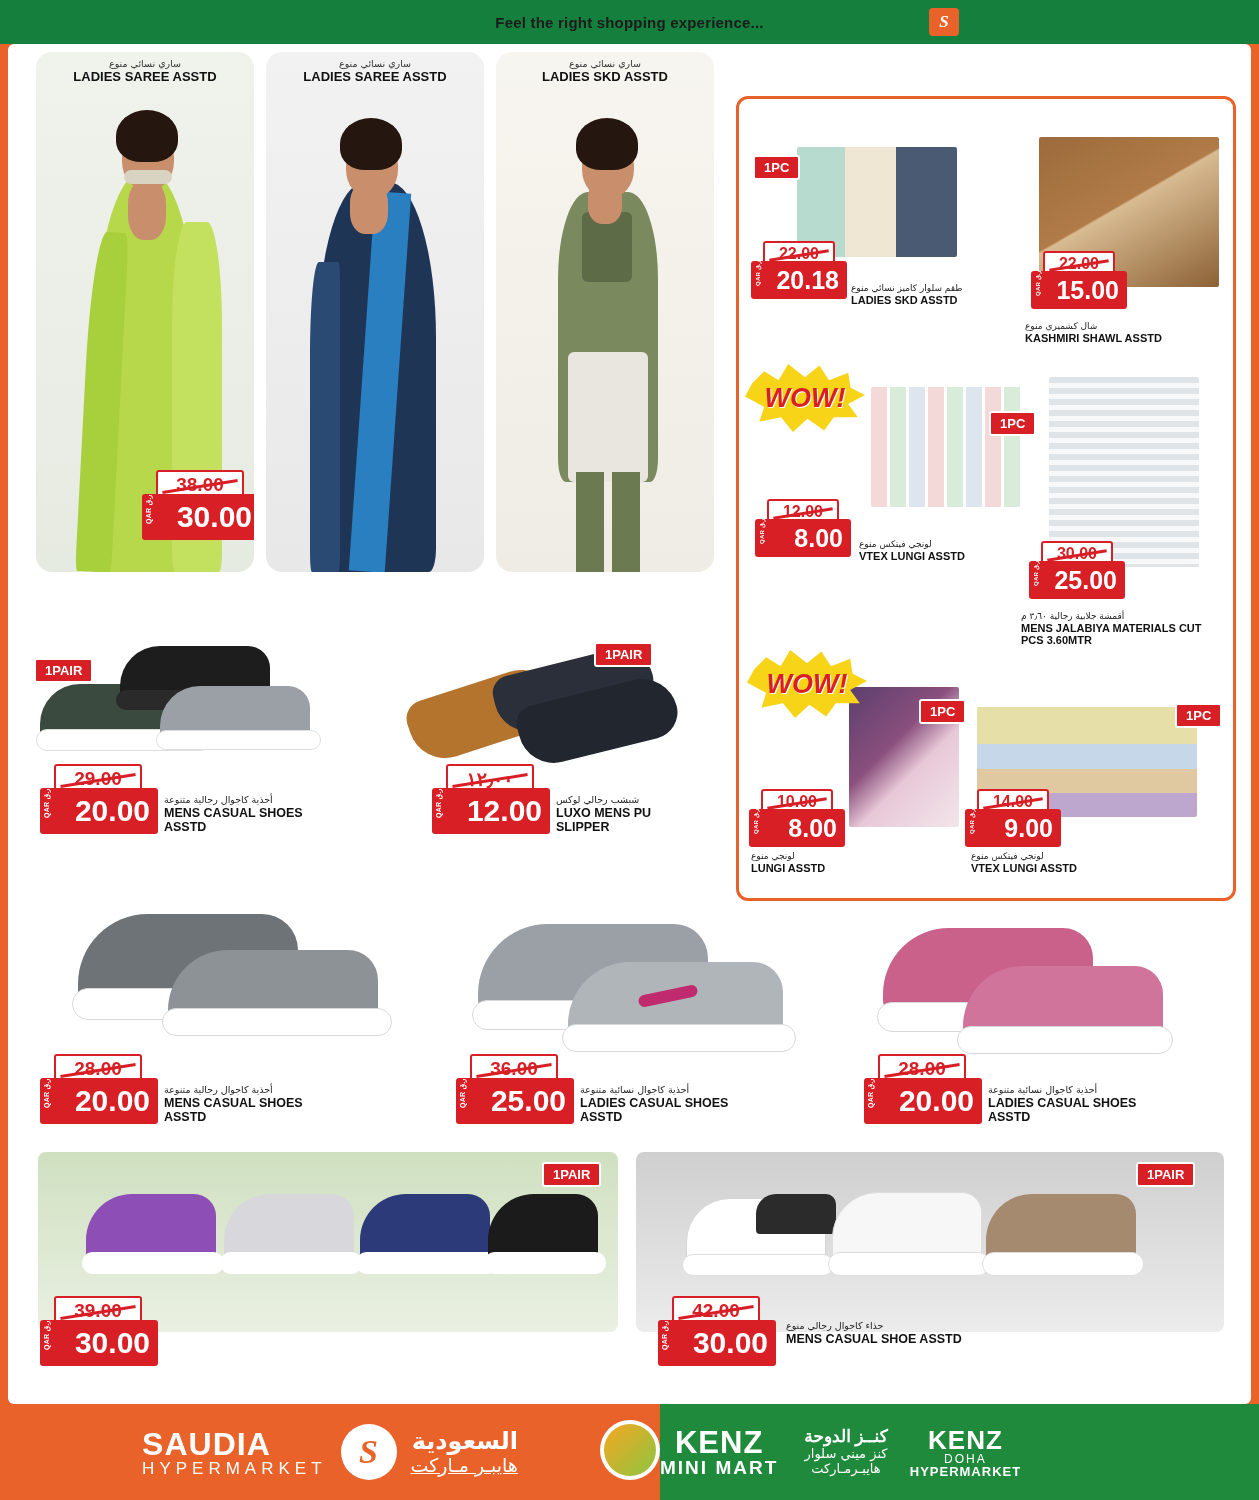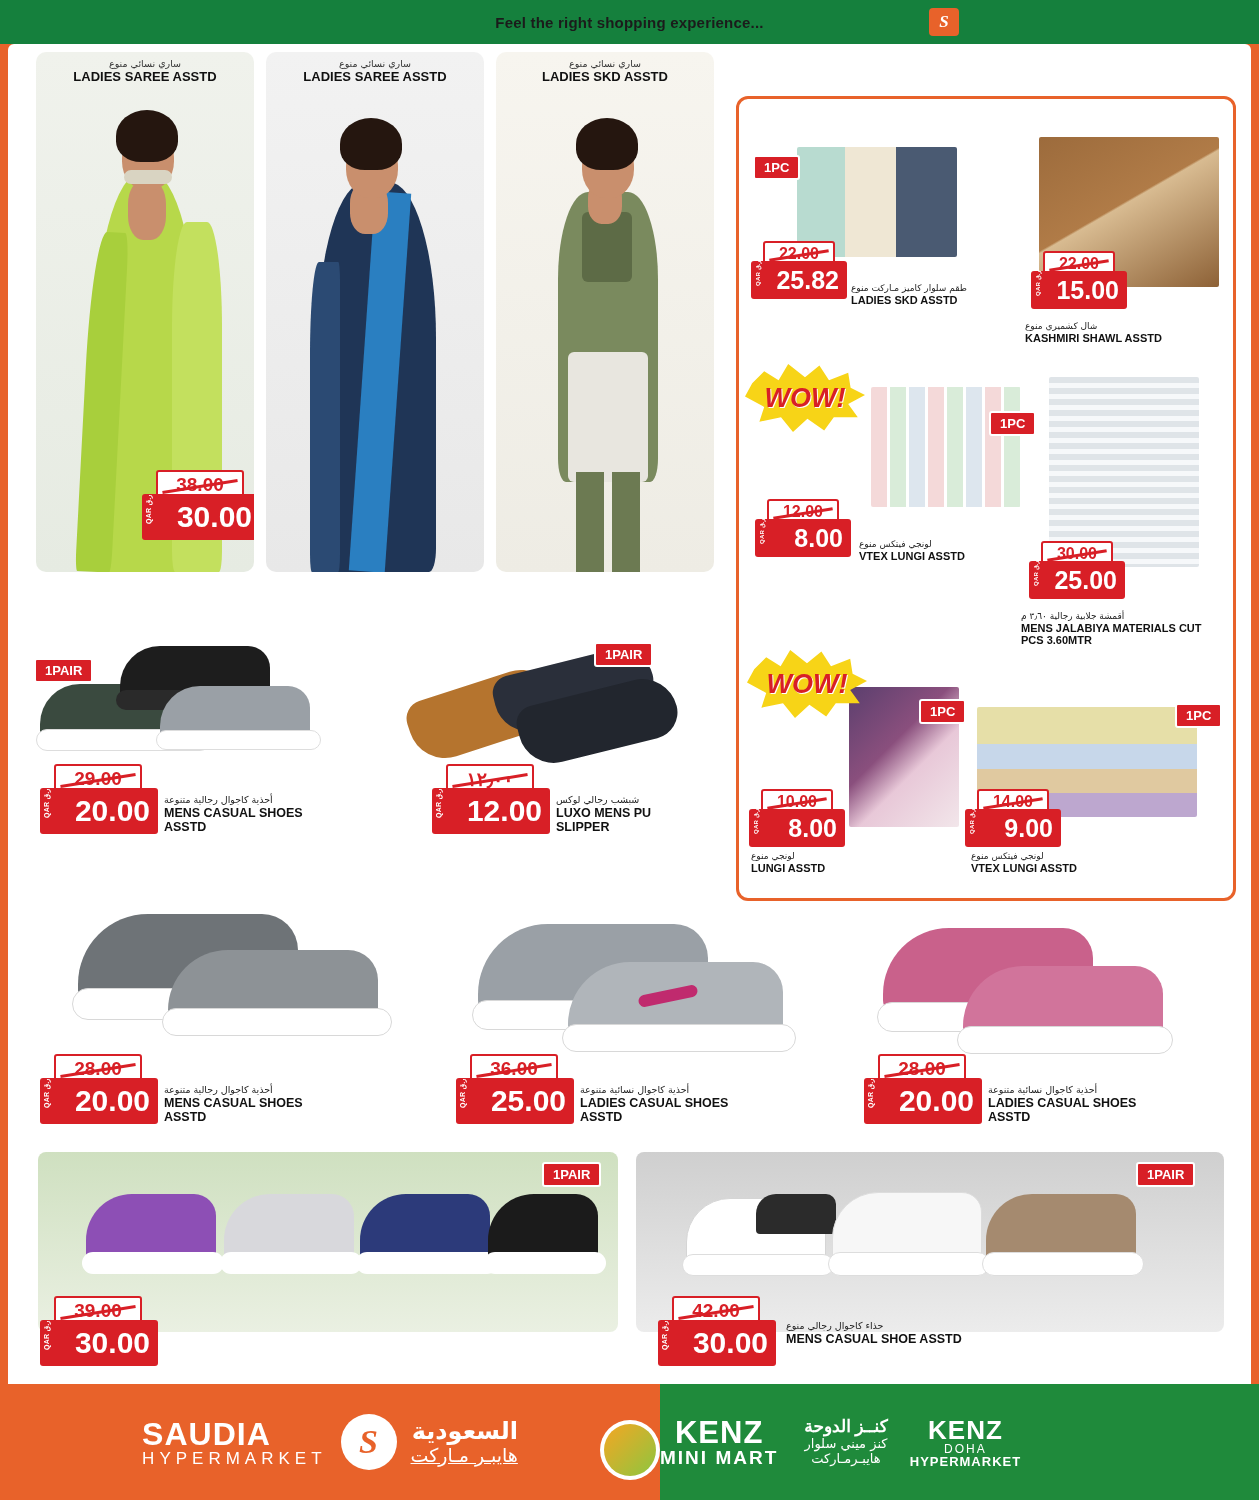--- a/index.html
+++ b/index.html
@@ -106,21 +106,21 @@
   }
   .lbl .en {
     font-size:12.5px; font-weight:bold; color:#111; line-height:1.12;
     text-transform:uppercase;
   }
   .lbl.sm .en { font-size:11px; }
   .lbl.sm .ar { font-size:9px; }
 
   
   .card {
-    position:absolute; border-radius:10px; overflow:hidden;
+    position:absolute; border-radius:16px; overflow:hidden;
     background:#f4f4ef;
   }
   .card .ttl {
     position:absolute; top:6px; left:0; width:100%; text-align:center; z-index:5;
   }
   .card .ttl .ar { font-size:9.5px; color:#333; font-family:"DejaVu Sans", sans-serif; }
   .card .ttl .en { font-size:13px; font-weight:bold; color:#111; }
 
   
   .model { position:absolute; bottom:0; left:0; width:100%; height:100%; }
@@ -155,21 +155,21 @@
   }
   .wow .txt {
     position:absolute; inset:0; display:flex; align-items:center; justify-content:center;
     color:#d81f26; font-weight:bold; font-size:27px; font-style:italic;
     font-family:"Liberation Sans", sans-serif;
     text-shadow:1px 1px 0 #fff;
   }
 
   
   .footer {
-    position:absolute; left:0; bottom:0; width:1259px; height:116px;
+    position:absolute; left:0; bottom:0; width:1259px; height:96px;
     display:flex;
     border-radius:12px;
   }
   .footer .left {
     width:660px; background:#e8622a; display:flex; align-items:center; justify-content:center;
     position:relative;
   }
   .footer .right {
     flex:1; background:#1f8a3b; display:flex; align-items:center; justify-content:flex-start;
   }
@@ -276,25 +276,25 @@
     <div class="rbox">
 
       <div class="badge white-edge" style="left:14px; top:56px;">1PC</div>
       <div class="fab" style="left:58px;top:48px;width:160px;height:110px;background:linear-gradient(90deg,#b8dbd0 0%,#b8dbd0 30%,#efe7d4 30%,#efe7d4 62%,#4a5a72 62%,#4a5a72 100%);"></div>
       <div class="tag small" style="left:12px; top:142px;">
         <div class="old">
             <span>22.00</span>
           </div>
         <div class="new">
           <div class="cur">QAR ر.ق</div>
-          <span>25.82</span>
+          <span>20.18</span>
         </div>
       </div>
       <div class="lbl sm" style="left:112px; top:184px; width:150px;">
-        <div class="ar">طقم سلوار كاميز مـاركت منوع</div>
+        <div class="ar">طقم سلوار كاميز نسائي منوع</div>
         <div class="en">LADIES SKD ASSTD</div>
       </div>
 
       <div class="fab" style="left:300px;top:38px;width:180px;height:150px;background:linear-gradient(150deg,#9c6b3c 0%,#b07b47 45%,#d8bb91 46%,#8d6136 100%);"></div>
       <div class="tag small" style="left:292px; top:152px;">
         <div class="old">
             <span>22.00</span>
           </div>
         <div class="new">
           <div class="cur">QAR ر.ق</div>

